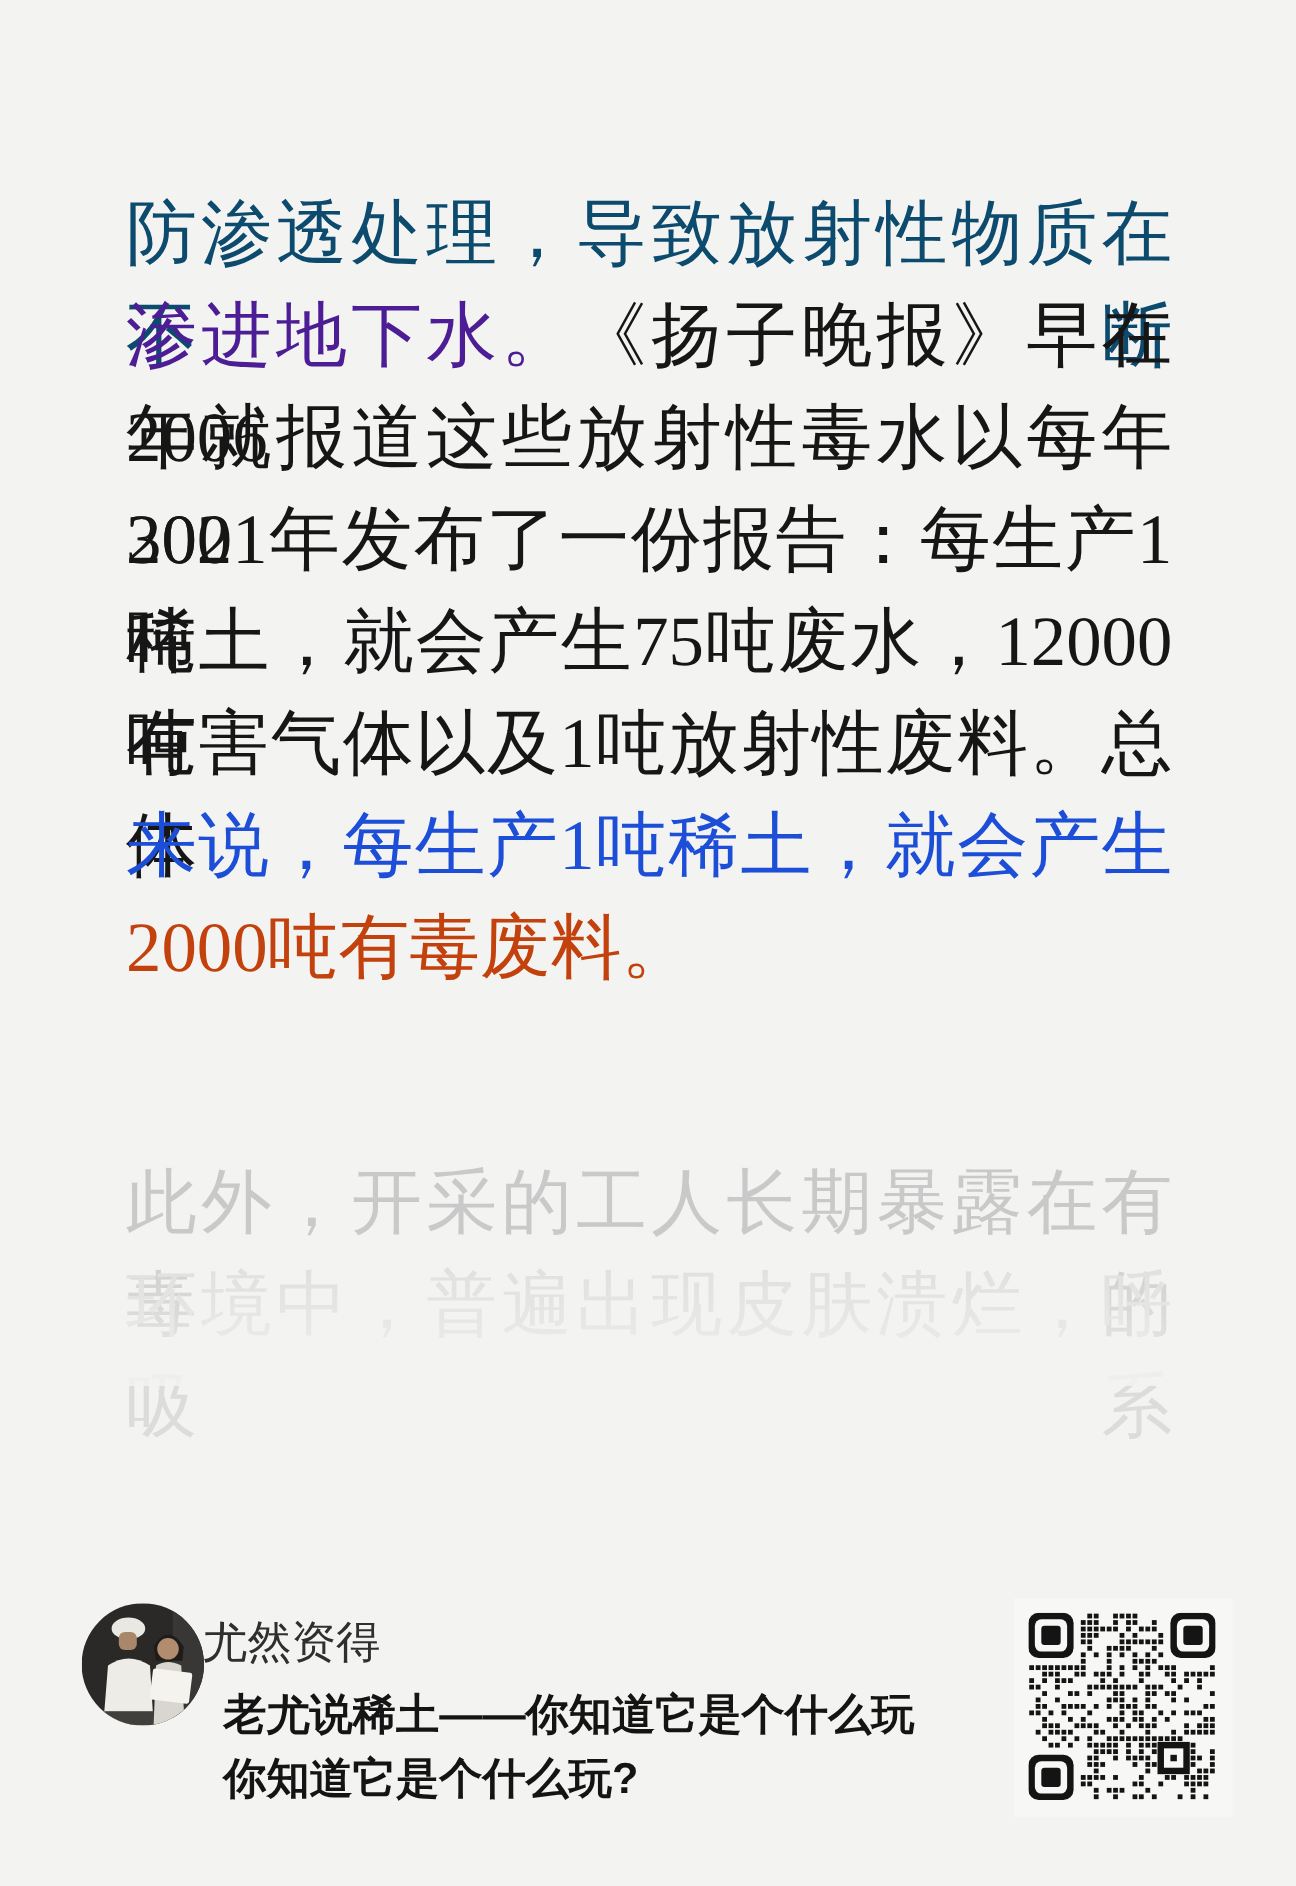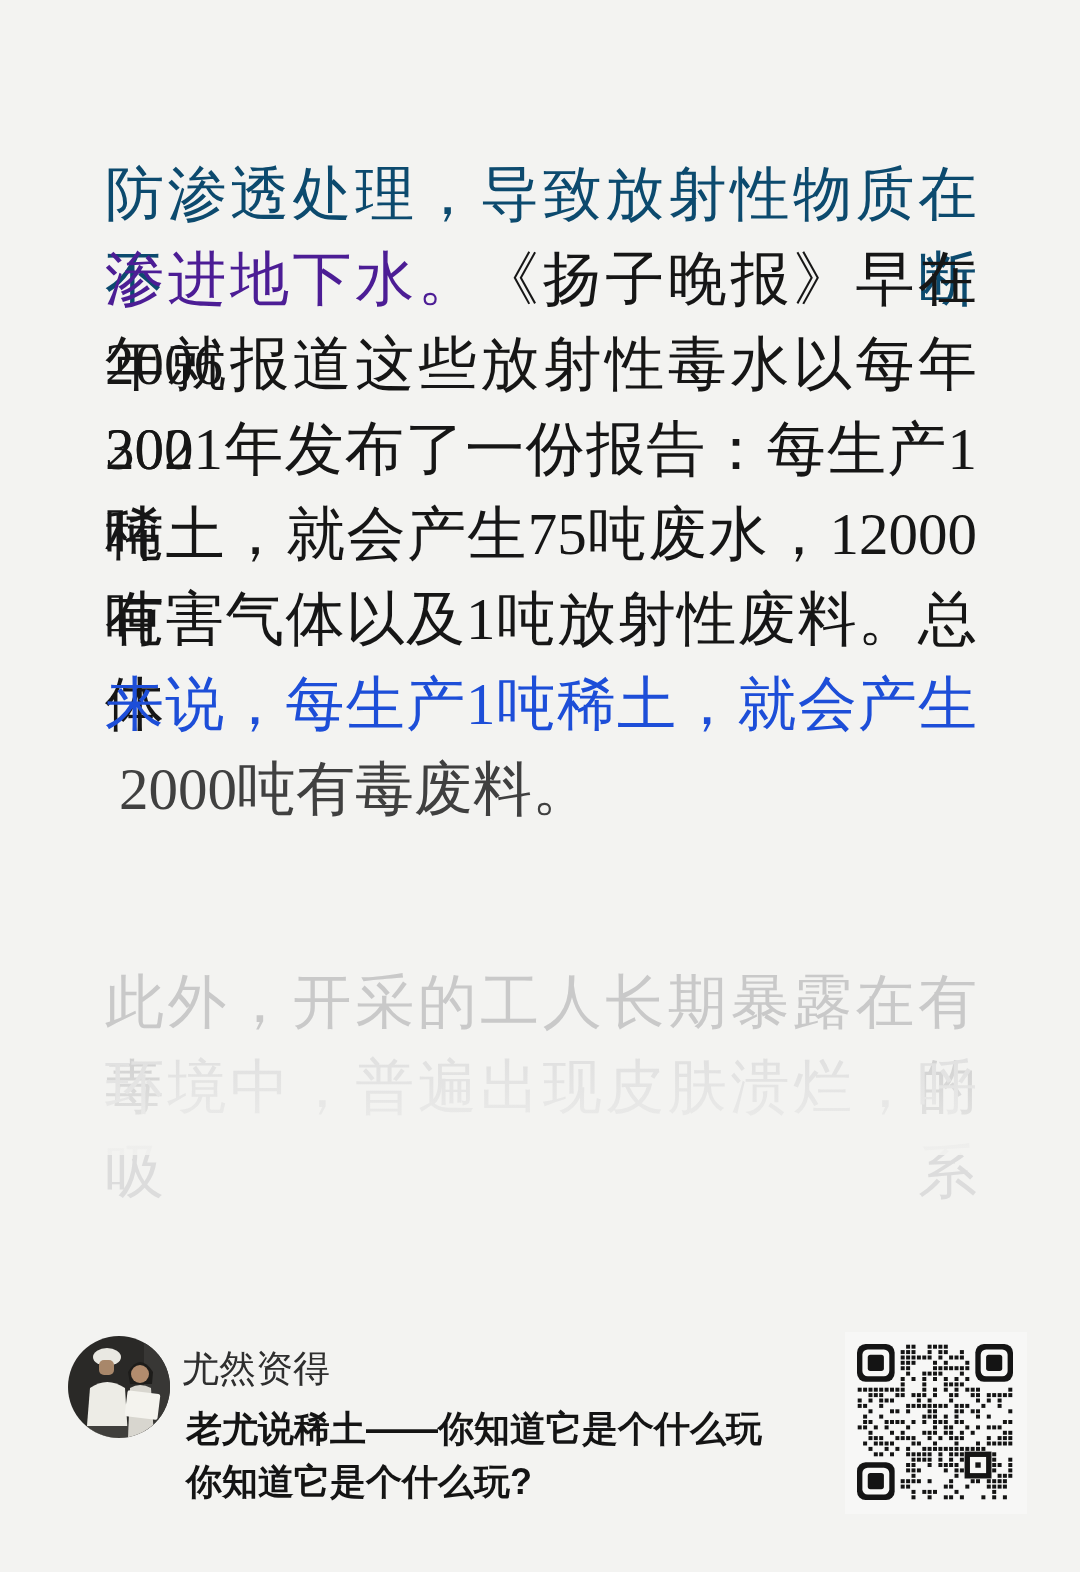--- a/index.html
+++ b/index.html
@@ -44,21 +44,21 @@
   }
   
   #footer { position: absolute; left: 0; top: 1330px; width: 1080px; height: 185px;
             font-family: "Liberation Sans", "DejaVu Sans", sans-serif; }
   #avatar {
     position: absolute; left: 68px; top: 6px;
     width: 102px; height: 102px; border-radius: 50%;
     overflow: hidden;
   }
   #account-name {
-    position: absolute; left: 182px; top: 14px;
+    position: absolute; left: 169px; top: 14px;
     font-size: 37px; color: #2f2f2f; font-weight: 400;
   }
   #share-title {
     position: absolute; left: 186px; top: 72px;
     width: 640px;
     font-size: 36px; line-height: 53px;
     font-weight: 700; color: #141414;
   }
   #qr-zone {
     position: absolute; left: 845px; top: 2px;
@@ -73,21 +73,21 @@
 <div id="page">
 
   <div id="p1" class="text-col">
       <div class="tline just"><span style="color: #0c4a6e;">防渗透处理，导致放射性物质在不断</span></div>
       <div class="tline just"><span style="color: #4c1d95;">渗进地下水。</span><span style="color: rgb(22, 22, 22);">《扬子晚报》早在2006</span></div>
       <div class="tline just"><span style="color: rgb(22, 22, 22);">年就报道这些放射性毒水以每年300</span></div>
       <div class="tline just"><span style="color: rgb(22, 22, 22);">2021年发布了一份报告：每生产1吨</span></div>
       <div class="tline just"><span style="color: rgb(22, 22, 22);">稀土，就会产生75吨废水，12000吨</span></div>
       <div class="tline just"><span style="color: rgb(22, 22, 22);">有害气体以及1吨放射性废料。总体</span></div>
       <div class="tline just"><span style="color: #1d4ed8;">来说，每生产1吨稀土，就会产生</span></div>
-      <div class="tline"><span style="color: #404040; margin-left: 14px;">2000吨有毒废料。</span></div>
+      <div class="tline"><span style="color: #c2410c;">2000吨有毒废料。</span></div>
     </div>
   <div id="p2" class="text-col">
       <div class="tline just"><span style="color: rgb(201, 201, 201);">此外，开采的工人长期暴露在有毒的</span></div>
       <div class="tline just"><span style="color: rgb(220, 220, 220);">环境中，普遍出现皮肤溃烂，呼吸系</span></div>
     </div>
   <div id="fade-bottom"></div>
 
   <div id="footer">
 
     <div id="avatar">

